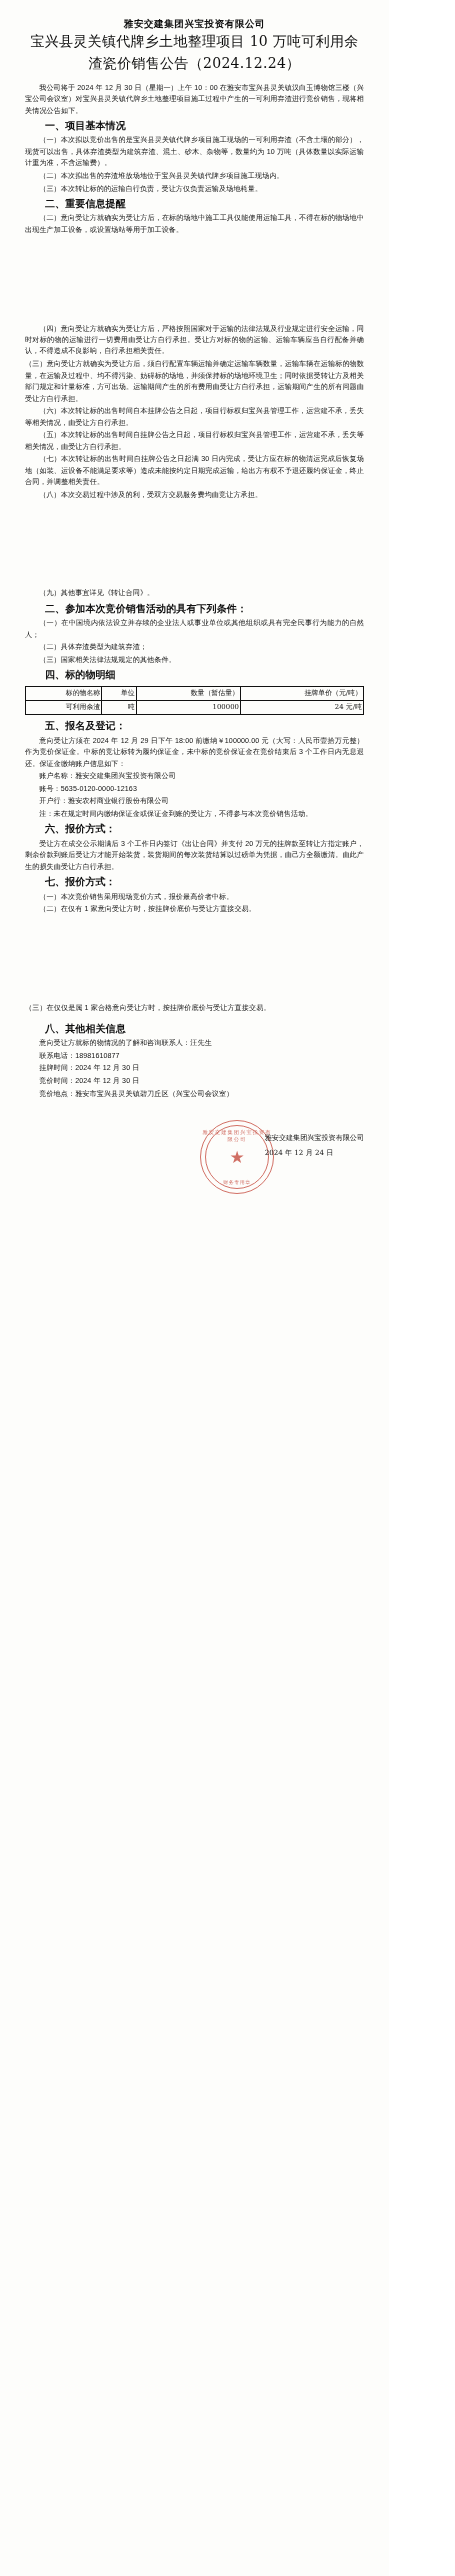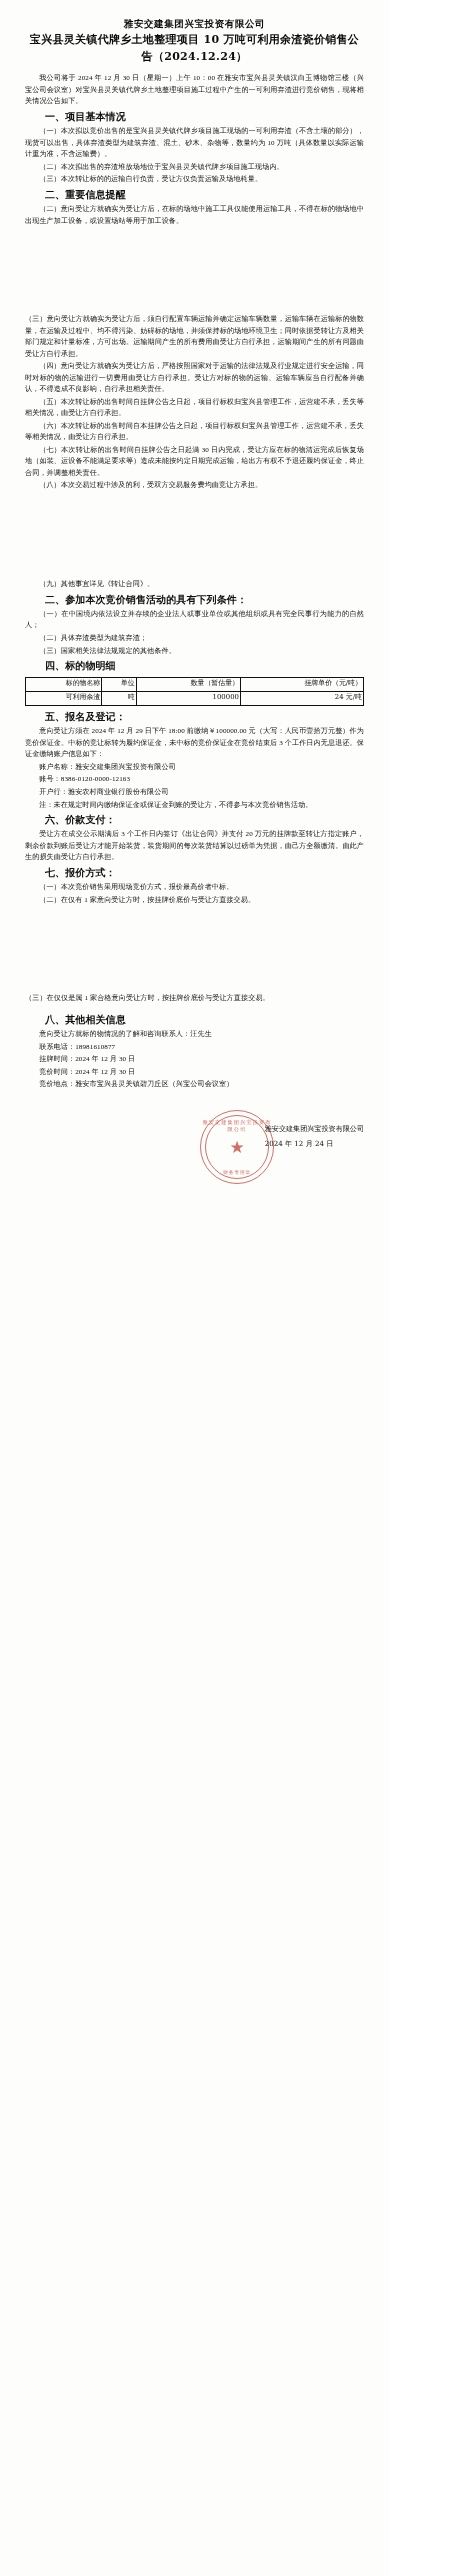--- a/index.html
+++ b/index.html
@@ -28,28 +28,28 @@
   .org-line {
     font-family: "DejaVu Serif", serif;
     font-weight: bold;
     font-size: 9.5px;
     letter-spacing: 0.6px;
     line-height: 1.5;
     color: #0d0d0d;
   }
   .title-line {
     font-family: "DejaVu Serif", serif;
-    font-weight: bold;
-    font-size: 11px;
+    font-weight: normal;
+    font-size: 14px;
     letter-spacing: 0.3px;
     line-height: 1.55;
     color: #0d0d0d;
   }
   p.body {
-    font-family: Liberation Serif, serif;
+    font-family: Liberation Sans, sans-serif;
     font-size: 7.1px;
     line-height: 1.62;
     color: #101010;
     margin: 0 0 1.1px 0;
     text-align: justify;
     text-indent: 2em;
     letter-spacing: 0.1px;
   }
   p.body.noindent {
     text-indent: 0;
@@ -173,24 +173,24 @@
     <p class="heading">一、项目基本情况</p>
     <p class="body">（一）本次拟以竞价出售的是宝兴县灵关镇代牌乡项目施工现场的一可利用弃渣（不含土壤的部分），现货可以出售，具体弃渣类型为建筑弃渣、混土、砂木、杂物等，数量约为 10 万吨（具体数量以实际运输计重为准，不含运输费）。</p>
     <p class="body">（二）本次拟出售的弃渣堆放场地位于宝兴县灵关镇代牌乡项目施工现场内。</p>
     <p class="body">（三）本次转让标的的运输自行负责，受让方仅负责运输及场地耗量。</p>
 
     <p class="heading">二、重要信息提醒</p>
     <p class="body">（二）意向受让方就确实为受让方后，在标的场地中施工工具仅能使用运输工具，不得在标的物场地中出现生产加工设备，或设置场站等用于加工设备。</p>
 
     <div class="spacer-lg"></div>
 
+    <p class="body">（四）意向受让方就确实为受让方后，严格按照国家对于运输的法律法规及行业规定进行安全运输，同时对标的物的运输进行一切费用由受让方自行承担。受让方对标的物的运输、运输车辆应当自行配备并确认，不得造成不良影响，自行承担相关责任。</p>
     <p class="body noindent">（三）意向受让方就确实为受让方后，须自行配置车辆运输并确定运输车辆数量，运输车辆在运输标的物数量，在运输及过程中、均不得污染、妨碍标的场地，并须保持标的场地环境卫生；同时依据受转让方及相关部门规定和计量标准，方可出场。运输期间产生的所有费用由受让方自行承担，运输期间产生的所有问题由受让方自行承担。</p>
-    <p class="body">（四）意向受让方就确实为受让方后，严格按照国家对于运输的法律法规及行业规定进行安全运输，同时对标的物的运输进行一切费用由受让方自行承担。受让方对标的物的运输、运输车辆应当自行配备并确认，不得造成不良影响，自行承担相关责任。</p>
+    <p class="body">（六）本次转让标的出售时间自本挂牌公告之日起，项目行标权归宝兴县管理工作，运营建不承，丢失等相关情况，由受让方自行承担。</p>
     <p class="body">（五）本次转让标的出售时间自挂牌公告之日起，项目行标权归宝兴县管理工作，运营建不承，丢失等相关情况，由受让方自行承担。</p>
-    <p class="body">（六）本次转让标的出售时间自本挂牌公告之日起，项目行标权归宝兴县管理工作，运营建不承，丢失等相关情况，由受让方自行承担。</p>
     <p class="body">（七）本次转让标的出售时间自挂牌公告之日起满 30 日内完成，受让方应在标的物清运完成后恢复场地（如装、运设备不能满足要求等）造成未能按约定日期完成运输，给出方有权不予退还履约保证金，终止合同，并调整相关责任。</p>
     <p class="body">（八）本次交易过程中涉及的利，受双方交易服务费均由竞让方承担。</p>
 
     <div class="spacer-lg"></div>
 
     <p class="body">（九）其他事宜详见《转让合同》。</p>
     <p class="heading">二、参加本次竞价销售活动的具有下列条件：</p>
     <p class="body">（一）在中国境内依法设立并存续的企业法人或事业单位或其他组织或具有完全民事行为能力的自然人；</p>
     <p class="body">（二）具体弃渣类型为建筑弃渣；</p>
     <p class="body">（三）国家相关法律法规规定的其他条件。</p>
@@ -211,25 +211,25 @@
           <td>吨</td>
           <td>100000</td>
           <td>24 元/吨</td>
         </tr>
       </tbody>
     </table>
 
     <p class="heading">五、报名及登记：</p>
     <p class="body">意向受让方须在 2024 年 12 月 29 日下午 18:00 前缴纳￥100000.00 元（大写：人民币壹拾万元整）作为竞价保证金。中标的竞让标转为履约保证金，未中标的竞价保证金在竞价结束后 3 个工作日内无息退还。保证金缴纳账户信息如下：</p>
     <p class="body">账户名称：雅安交建集团兴宝投资有限公司</p>
-    <p class="body">账号：8386-0120-0000-12163</p>
+    <p class="body">账号：5635-0120-0000-12163</p>
     <p class="body">开户行：雅安农村商业银行股份有限公司</p>
     <p class="body">注：未在规定时间内缴纳保证金或保证金到账的受让方，不得参与本次竞价销售活动。</p>
 
-    <p class="heading">六、价款支付：</p>
+    <p class="heading">六、报价方式：</p>
     <p class="body">受让方在成交公示期满后 3 个工作日内签订《出让合同》并支付 20 万元的挂牌款至转让方指定账户，剩余价款到账后受让方才能开始装货，装货期间的每次装货结算以过磅单为凭据，由己方全额缴清。由此产生的损失由受让方自行承担。</p>
 
     <p class="heading">七、报价方式：</p>
     <p class="body">（一）本次竞价销售采用现场竞价方式，报价最高价者中标。</p>
     <p class="body">（二）在仅有 1 家意向受让方时，按挂牌价底价与受让方直接交易。</p>
 
     <div class="spacer-lg"></div>
 
     <p class="body noindent">（三）在仅仅是属 1 家合格意向受让方时，按挂牌价底价与受让方直接交易。</p>
 

